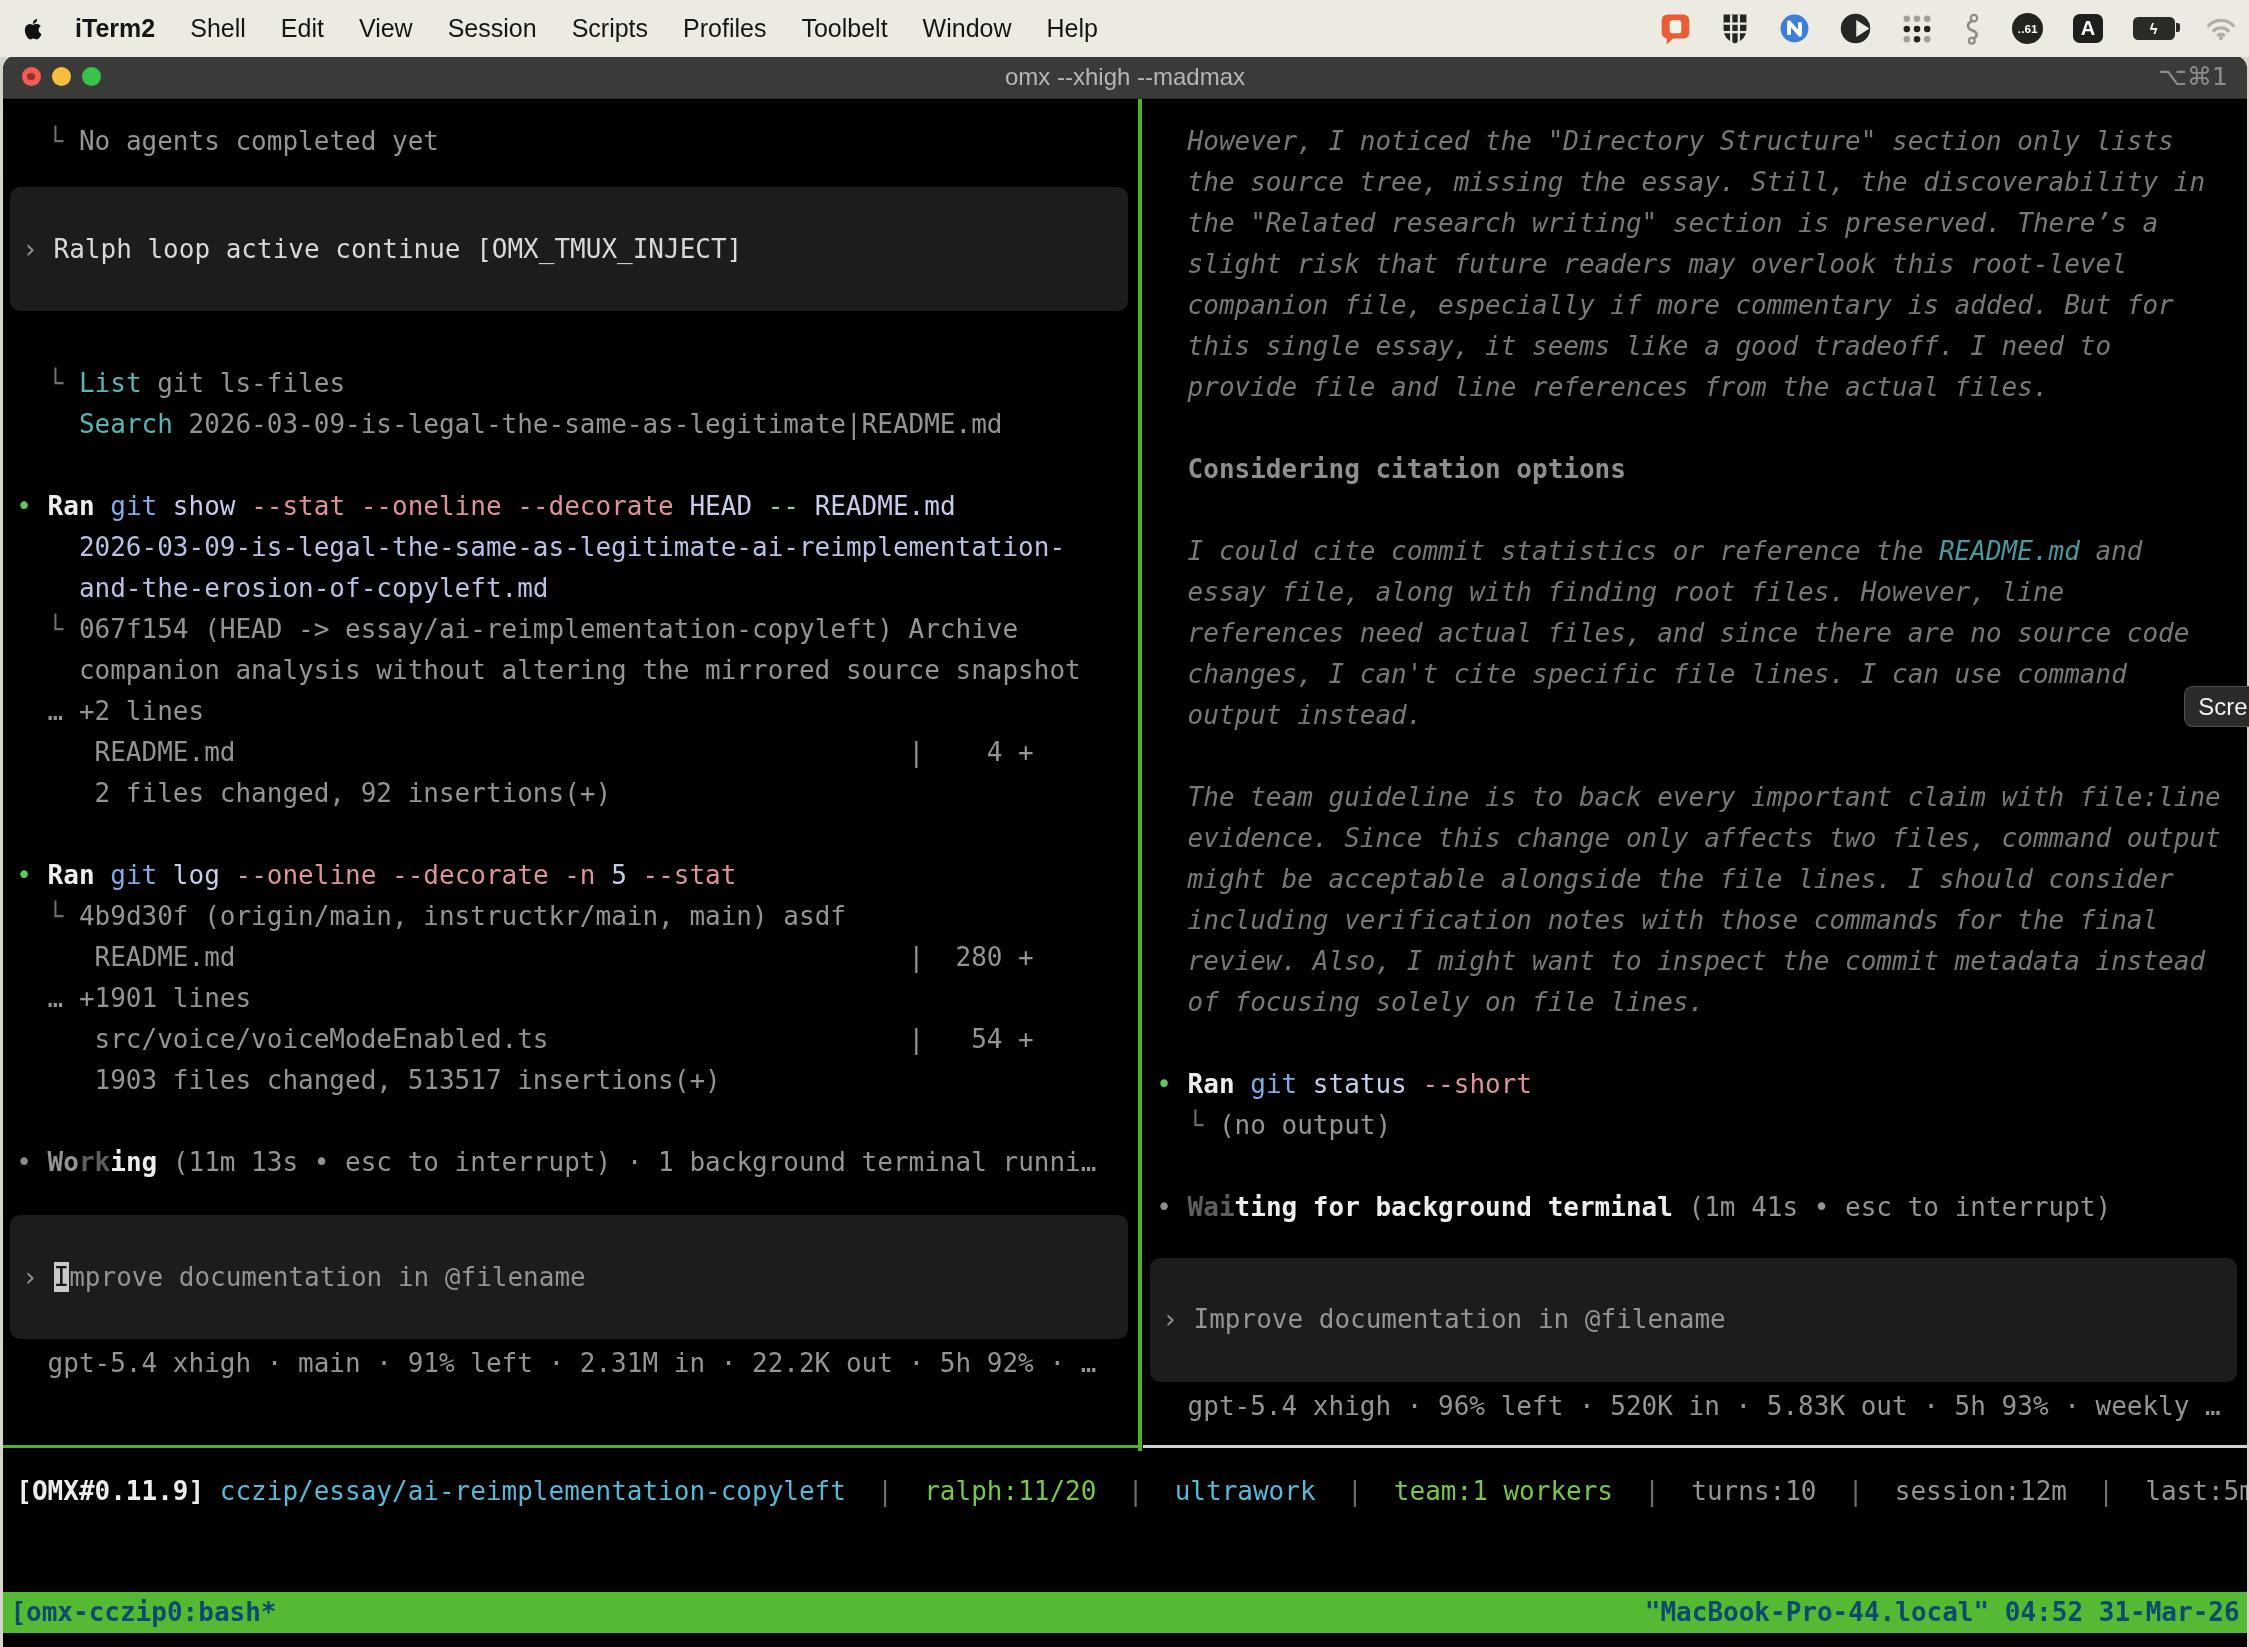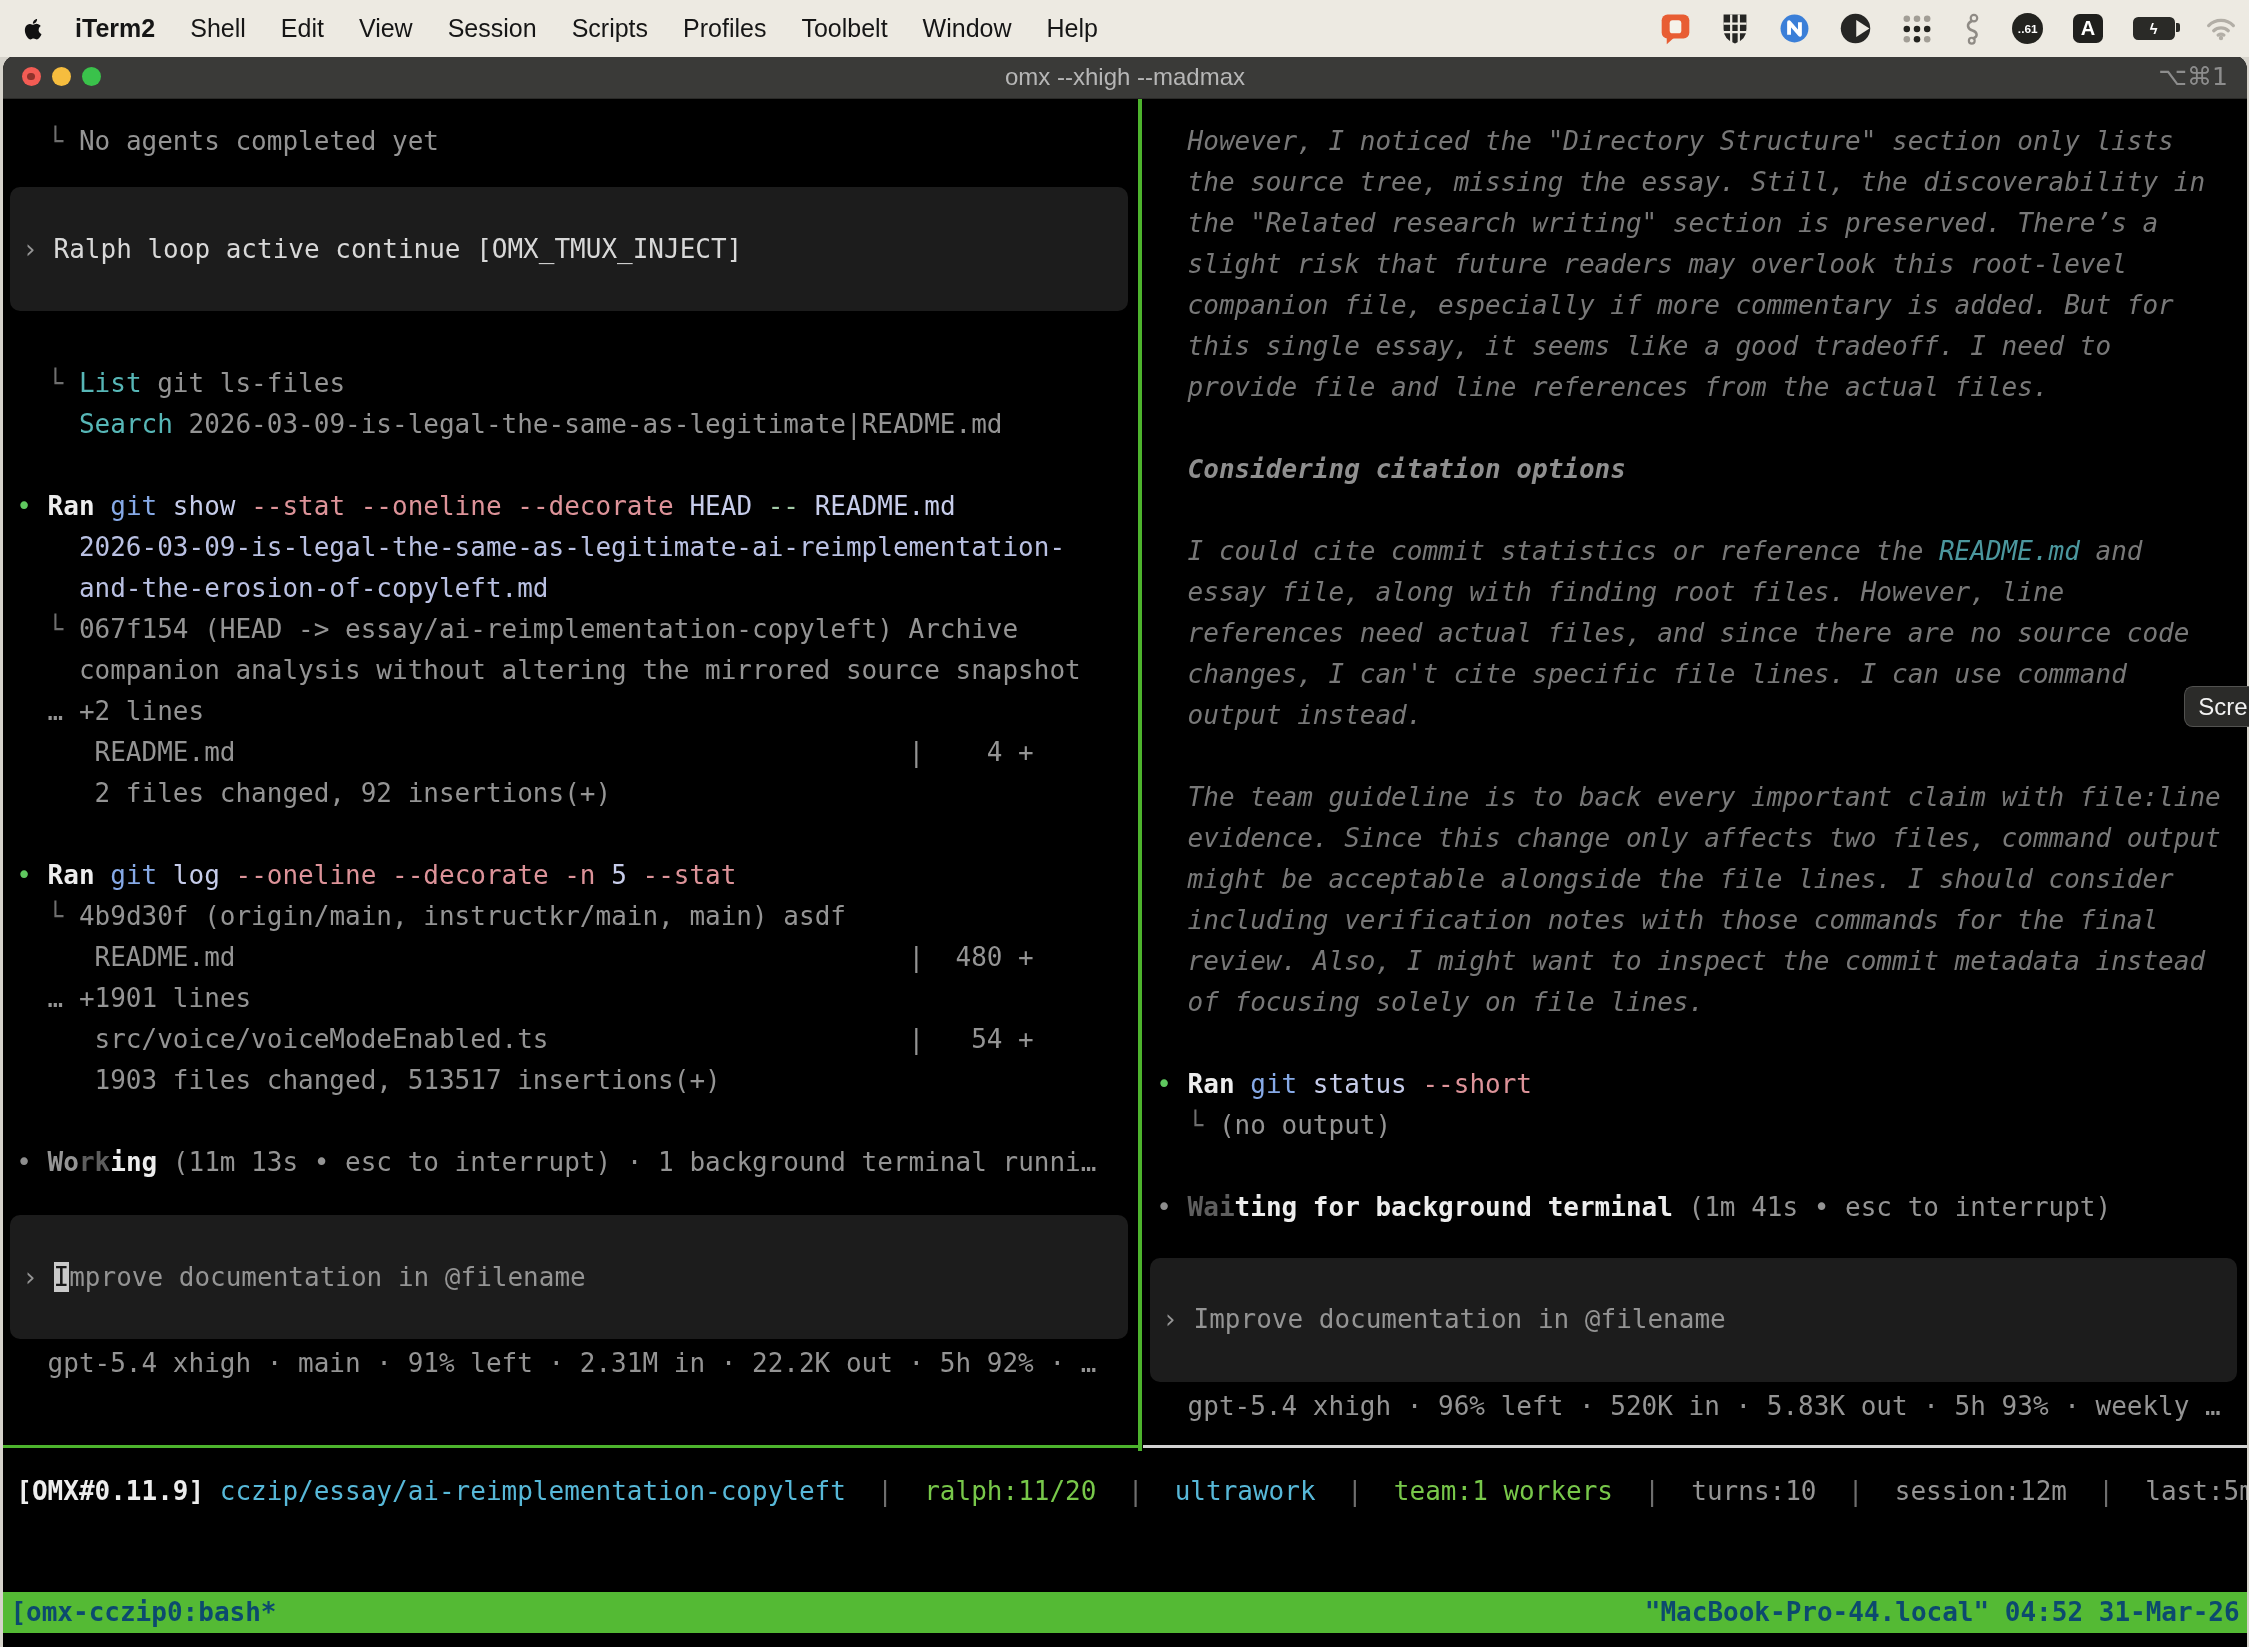--- a/index.html
+++ b/index.html
@@ -32,21 +32,21 @@
   .win-title{position:absolute;left:50%;transform:translateX(-50%);color:#b6b6b6;font-size:24px;font-family:"Liberation Sans",sans-serif;white-space:nowrap}
   .win-shortcut{margin-left:auto;padding-right:19px;color:#8d8d8d;font-size:25px;font-family:"DejaVu Sans",sans-serif}
 
   .term{position:relative;height:calc(100% - 44px);background:#000;font-size:26px;line-height:41px}
   .pane{position:absolute;top:0;box-sizing:border-box;padding:22px 0 0 13.3px;overflow:hidden}
   #pane-left{left:0;width:1135px;height:1349px;border-bottom:3px solid #4db32d}
   #pane-right{left:1140px;right:0;height:1349px;border-bottom:3px solid #d2d2d2}
   .vdivider{position:absolute;left:1135px;top:0;width:4.4px;height:1352px;background:#4db32d}
 
   .tline{white-space:pre}
-  .s-b{font-weight:bold}.s-i{font-style:italic}.s-bi{font-weight:bold;font-style:italic}
+  .s-b{font-weight:bold}.s-i{font-style:italic}.s-bi{font-weight:bold;}
   .prompt-box{background:#1c1c1c;border-radius:10px;height:124px;display:flex;align-items:center;
     padding-left:11.8px;margin-left:-5.9px;margin-right:10.3px}
   .c-cursor{background:#c9c9c9;color:#161616}
 
   #omx-status{position:absolute;left:0;right:0;top:1372px;height:41px;padding-left:13.3px;white-space:pre}
   .tmuxbar{position:absolute;left:0;right:0;top:1493px;height:41px;background:#54ba34;color:#0c4a6e;
     display:flex;justify-content:space-between;padding:0 7.4px;box-sizing:border-box;font-weight:bold;white-space:pre}
 
   
   .overlay-scre{position:absolute;top:686px;right:0;width:66px;height:41px;background:#2b2b29;border:1.5px solid #525250;border-right:none;
@@ -160,21 +160,21 @@
         <div class="tline"><span class="c-file">    2026-03-09-is-legal-the-same-as-legitimate-ai-reimplementation-</span></div>
         <div class="tline"><span class="c-file">    and-the-erosion-of-copyleft.md</span></div>
         <div class="tline"><span class="c-tree">  └ </span><span class="c-dim">067f154 (HEAD -&gt; essay/ai-reimplementation-copyleft) Archive</span></div>
         <div class="tline"><span class="c-dim">    companion analysis without altering the mirrored source snapshot</span></div>
         <div class="tline"><span class="c-dim">  … +2 lines</span></div>
         <div class="tline"><span class="c-dim">     README.md                                           |    4 +</span></div>
         <div class="tline"><span class="c-dim">     2 files changed, 92 insertions(+)</span></div>
         <div style="height: 41px;"></div>
         <div class="tline"><span class="c-bulletGreen">• </span><span class="c-bright s-b">Ran</span><span class="c-dim"> </span><span class="c-blue">git</span><span class="c-lav"> log </span><span class="c-salmon">--oneline --decorate -n</span><span class="c-lav"> 5 </span><span class="c-salmon">--stat</span></div>
         <div class="tline"><span class="c-tree">  └ </span><span class="c-dim">4b9d30f (origin/main, instructkr/main, main) asdf</span></div>
-        <div class="tline"><span class="c-dim">     README.md                                           |  480 +</span></div>
+        <div class="tline"><span class="c-dim">     README.md                                           |  280 +</span></div>
         <div class="tline"><span class="c-dim">  … +1901 lines</span></div>
         <div class="tline"><span class="c-dim">     src/voice/voiceModeEnabled.ts                       |   54 +</span></div>
         <div class="tline"><span class="c-dim">     1903 files changed, 513517 insertions(+)</span></div>
         <div style="height: 41px;"></div>
         <div class="tline"><span class="c-bulletGray">• </span><span class="c-dim s-b">Wo</span><span class="c-shimmerDark s-b">rk</span><span class="c-bright s-b">ing</span><span class="c-dim"> (11m 13s • esc to interrupt) · 1 background terminal runni…</span></div>
         <div style="height: 32px;"></div>
         <div class="prompt-box">
           <div class="tline"><span class="c-dim">› </span><span class="c-cursor">I</span><span class="c-dim">mprove documentation in @filename</span></div>
         </div>
         <div style="height: 4.4px;"></div>

